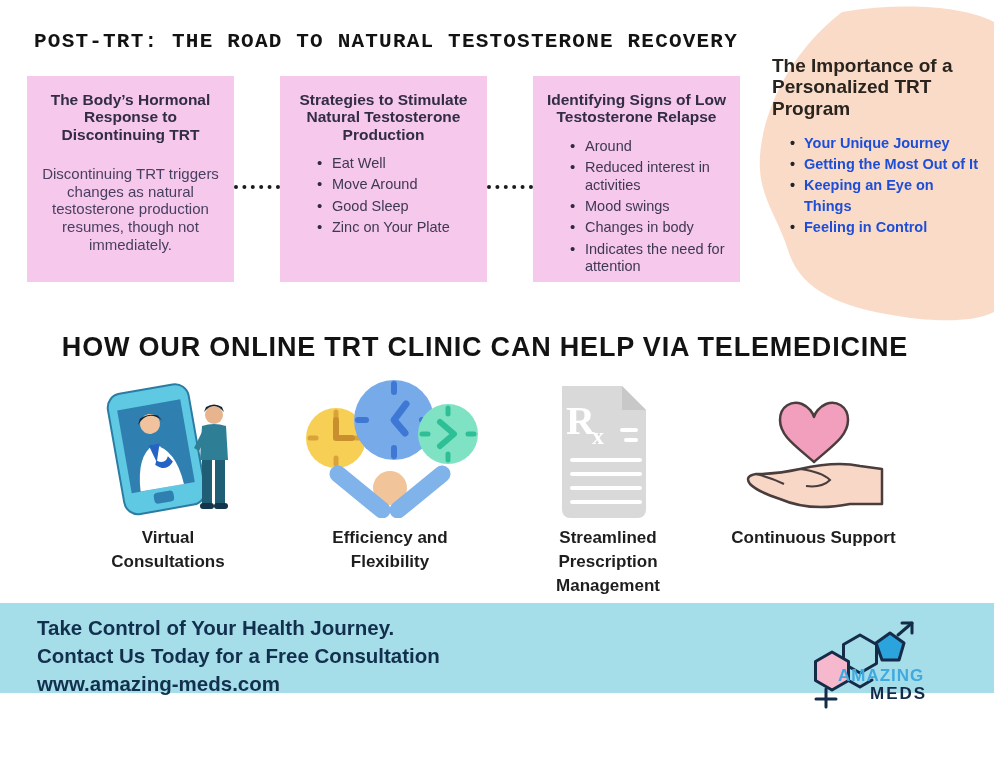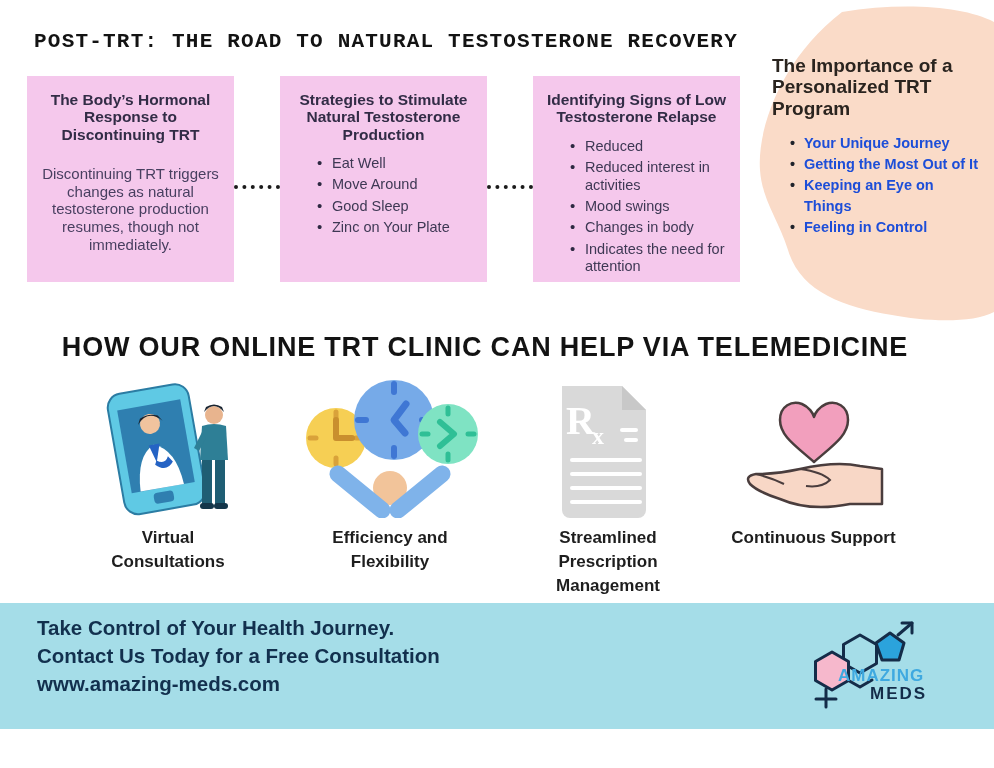--- a/index.html
+++ b/index.html
@@ -35,21 +35,21 @@
 
   .feature{position:absolute;top:380px;}
   .feature .icon-box{height:138px;display:flex;align-items:flex-end;justify-content:center;}
   .feature-label{text-align:center;font-weight:bold;font-size:17px;color:#1e1e1e;
     line-height:1.42;margin-top:8px;}
   .f1{left:84px;width:168px;}
   .f2{left:298px;width:184px;}
   .f3{left:516px;width:184px;}
   .f4{left:706px;width:215px;}
 
-  .footer{position:absolute;left:0;top:603px;width:994px;height:126px;background:#a5dde8;}
+  .footer{position:absolute;left:0;top:603px;width:994px;height:90px;background:#a5dde8;}
   .footer-text{position:absolute;left:37px;top:11px;}
   .footer-line{font-size:20.5px;font-weight:bold;color:#12304e;line-height:28px;}
   .footer-logo{position:absolute;left:798px;top:16px;}
 </style>
 </head>
 <body>
 
 <div id="canvas">
 
   <div class="main-title">POST-TRT: THE ROAD TO NATURAL TESTOSTERONE RECOVERY</div>
@@ -69,21 +69,21 @@
       <li>Good Sleep</li>
       <li>Zinc on Your Plate</li>
     </ul>
   </div>
 
   <div class="connector k2"></div>
 
   <div class="card c3">
     <div class="card-title">Identifying Signs of Low Testosterone Relapse</div>
     <ul class="card-bullets">
-      <li>Reduced</li>
+      <li>Around</li>
       <li>Reduced interest in activities</li>
       <li>Mood swings</li>
       <li>Changes in body</li>
       <li>Indicates the need for attention</li>
     </ul>
   </div>
 
   <div class="blob-wrap">
     <svg width="252" height="332" viewBox="0 0 252 332">
       <path d="M 100 12 C 160 2 222 6 252 22 L 252 312 C 230 324 180 321 150 315

